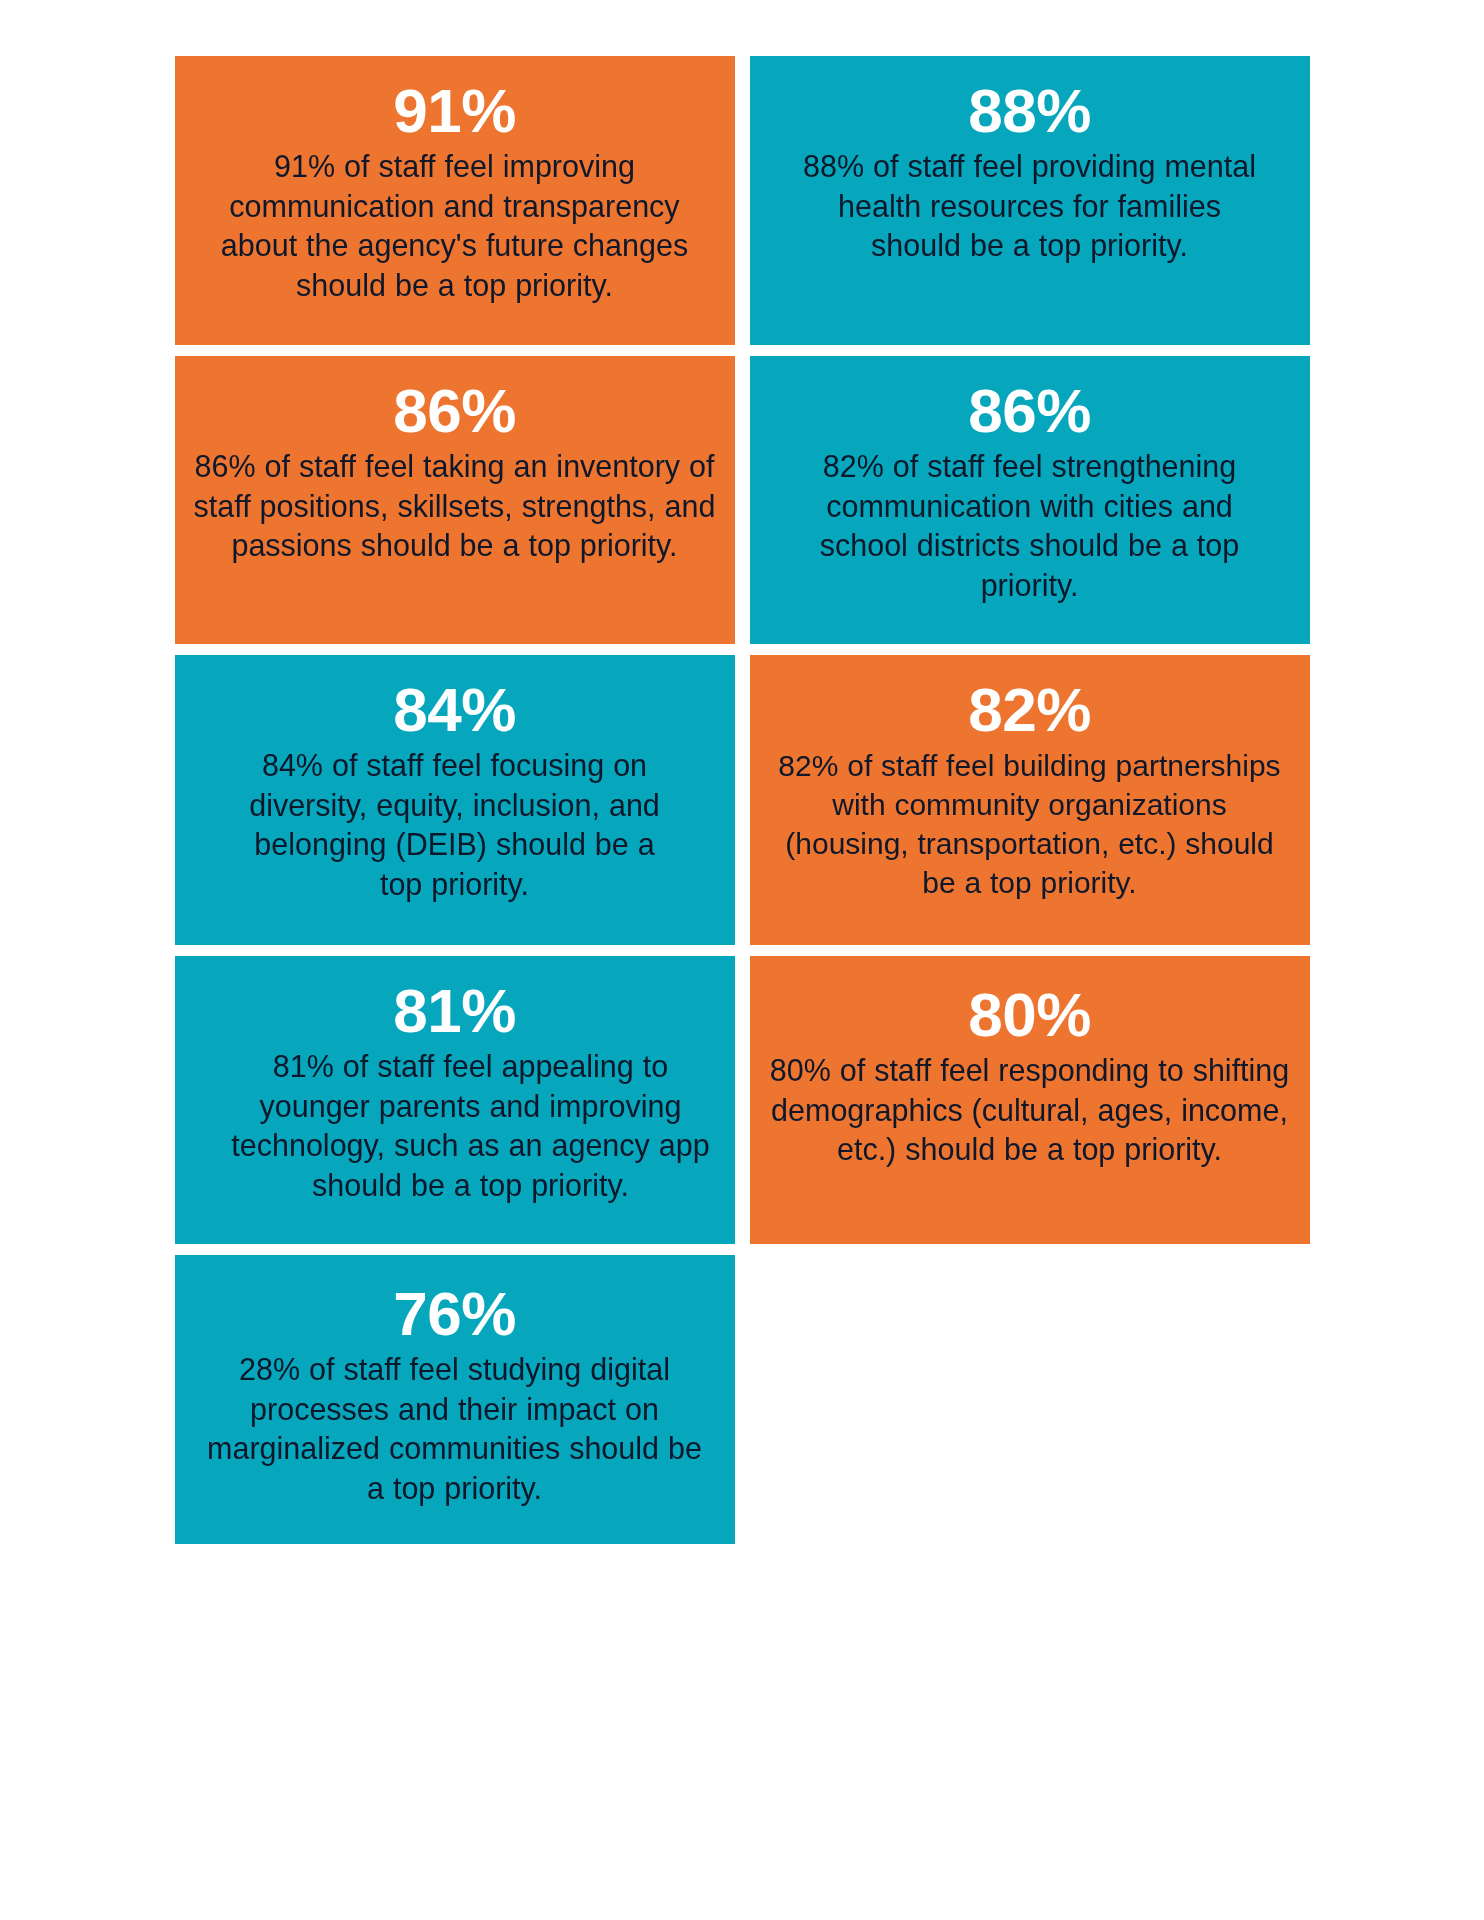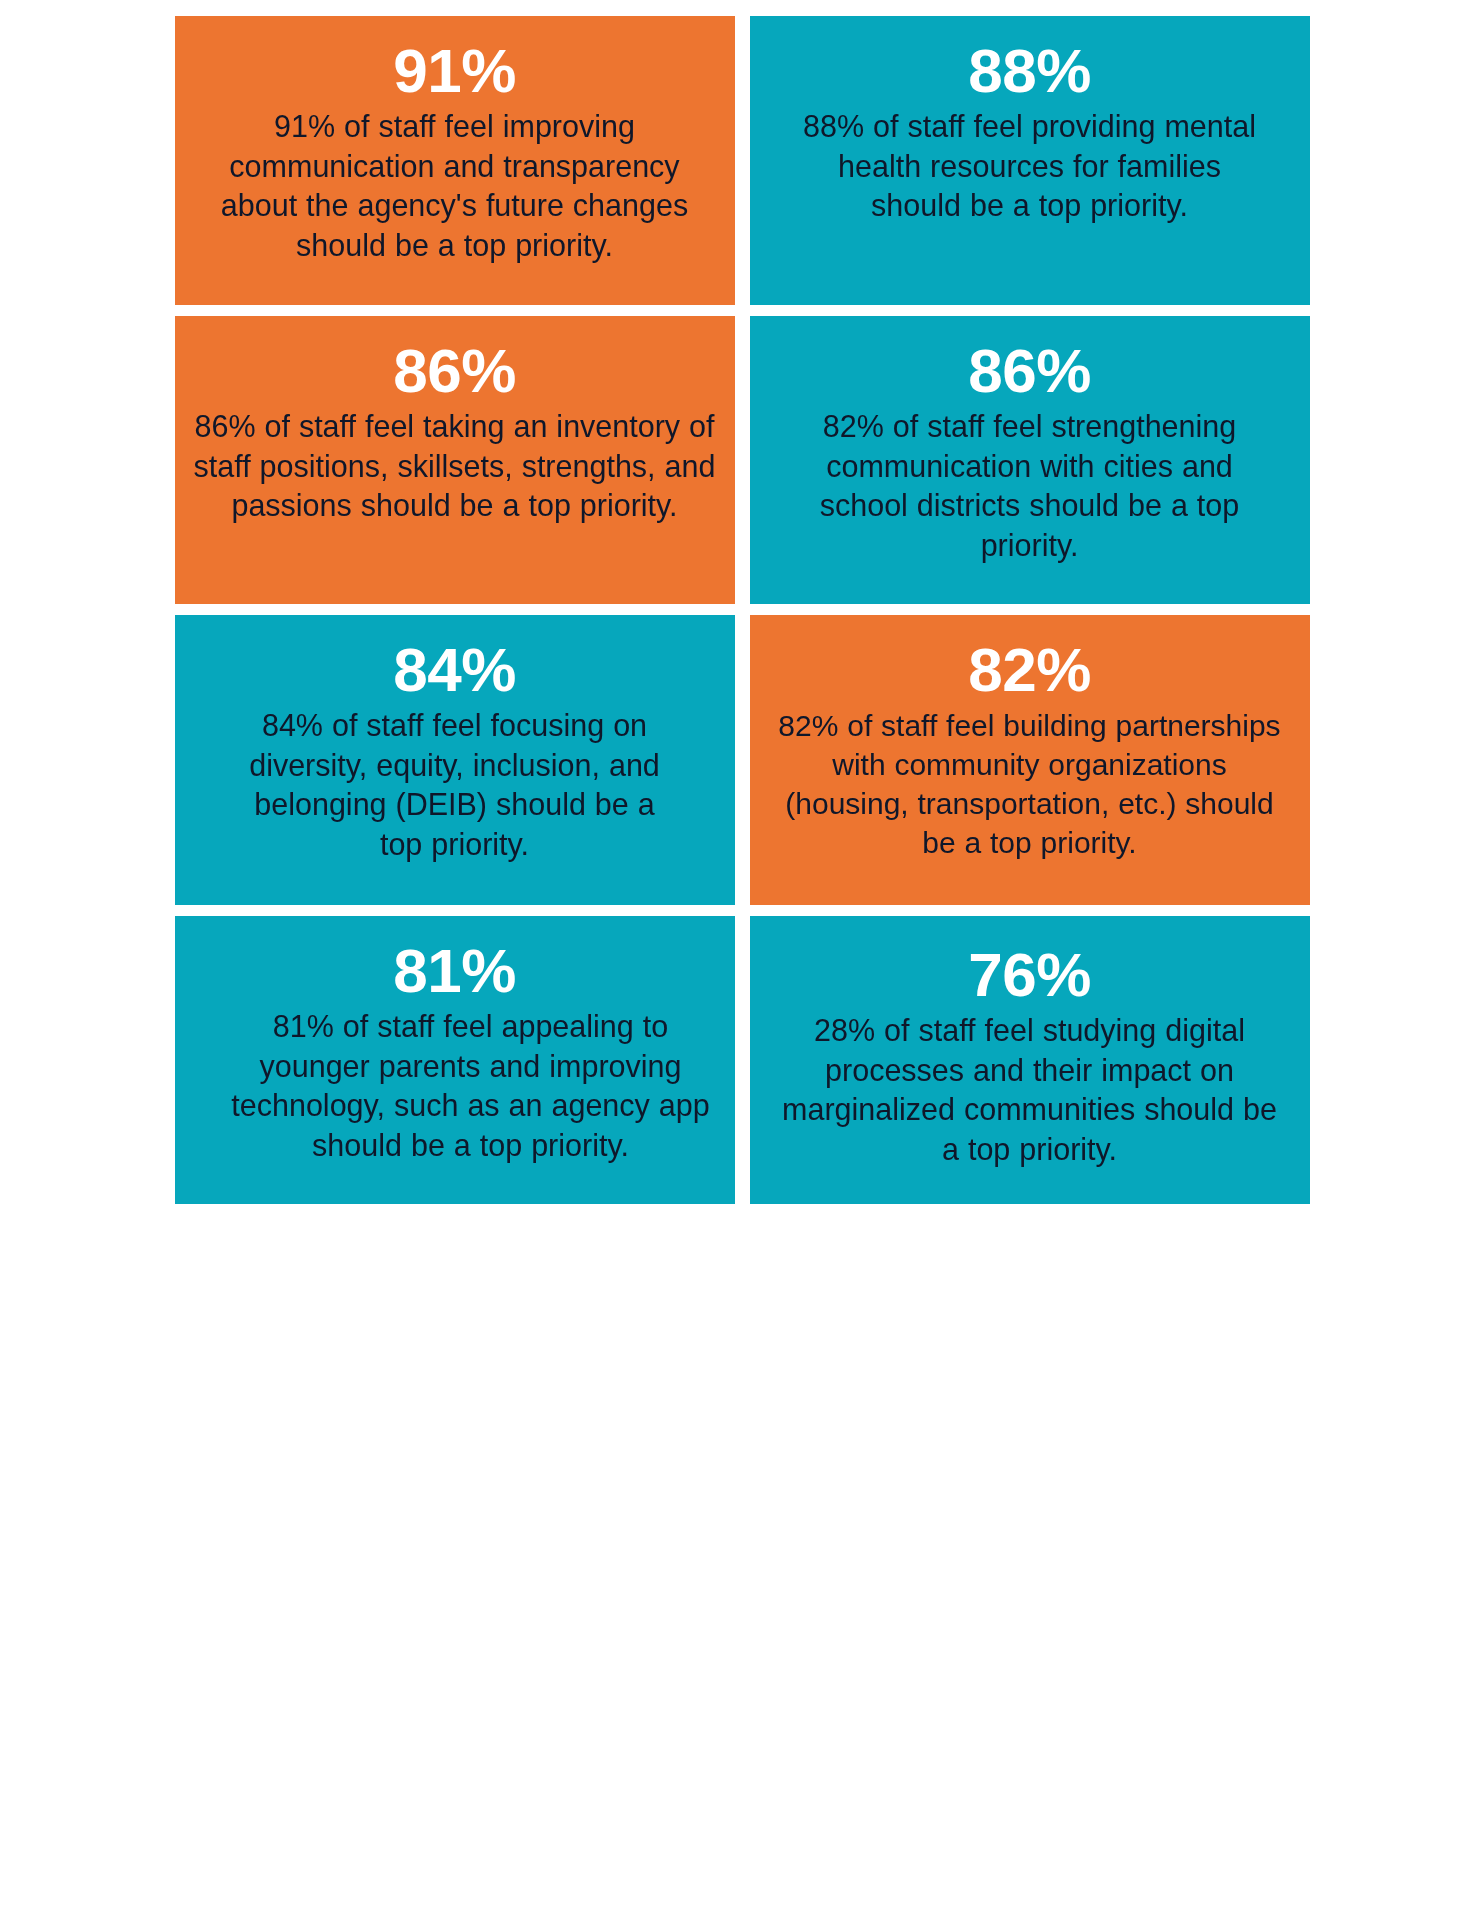--- a/index.html
+++ b/index.html
@@ -13,21 +13,21 @@
     height: 1920px;
     font-family: "Liberation Sans", "DejaVu Sans", sans-serif;
     overflow: hidden;
   }
   .board {
     position: relative;
     width: 1484px;
     height: 1920px;
     background: #ffffff;
     box-sizing: border-box;
-    padding: 16px 38px 50px 38px;
+    padding: 56px 38px 50px 38px;
   }
   .grid {
     display: grid;
     grid-template-columns: 560px 560px;
     grid-auto-rows: 289px 288px 290px 288px 289px;
     column-gap: 15px;
     row-gap: 11px;
     justify-content: center;
   }
   .card {
@@ -110,20 +110,24 @@
     <div class="card orange c-82">
       <div class="pct">82%</div>
       <div class="desc">82% of staff feel building partnerships with community organizations (housing, transportation, etc.) should be a top priority.</div>
     </div>
 
     <div class="card teal c-81">
       <div class="pct">81%</div>
       <div class="desc">81% of staff feel appealing to younger parents and improving technology, such as an agency app should be a top priority.</div>
     </div>
 
+    <div class="card orange c-80">
+      <div class="pct">80%</div>
+      <div class="desc">80% of staff feel responding to shifting demographics (cultural, ages, income, etc.) should be a top priority.</div>
+    </div>
 
     <div class="card teal c-76">
       <div class="pct">76%</div>
       <div class="desc">28% of staff feel studying digital processes and their impact on marginalized communities should be a top priority.</div>
     </div>
 
   </div>
 </div>
 
 </body></html>

